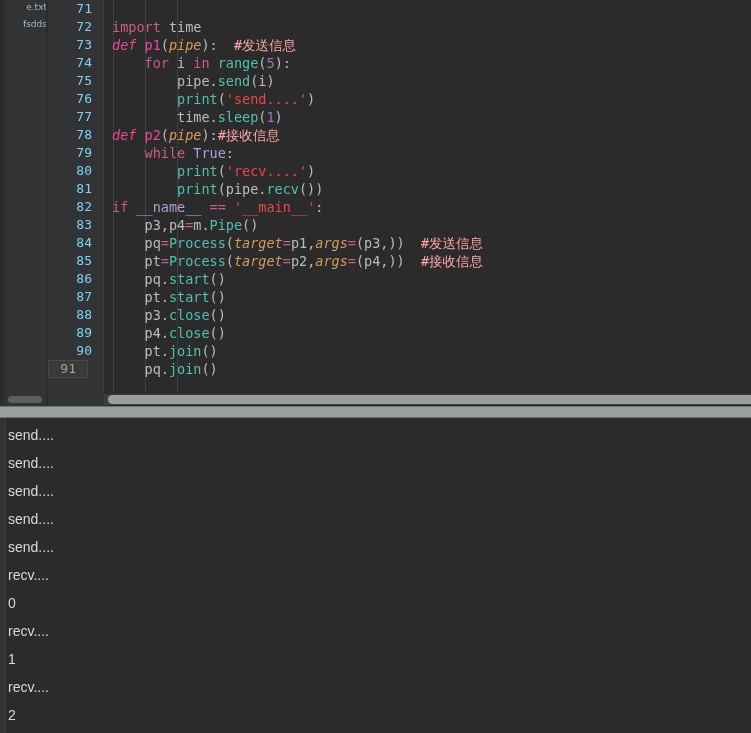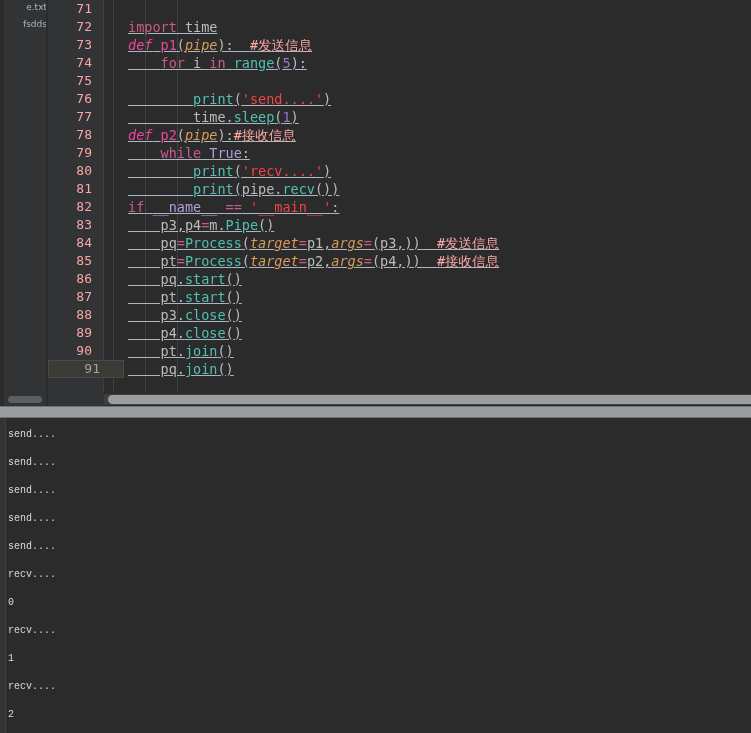--- a/index.html
+++ b/index.html
@@ -52,32 +52,32 @@
   .gutter-sep{
     position:absolute;left:55px;top:0;width:1px;height:392px;background:#3c3f41;
   }
   .code-rows{position:absolute;left:0;top:0;right:0;top:0;}
   .row{
     position:relative;height:18px;line-height:18px;white-space:pre;
     font-size:13.5px;
   }
   .ln{
     position:absolute;left:0;top:0;width:44px;height:18px;
-    text-align:right;color:#fca5a5;font-size:13px;line-height:18px;
+    text-align:right;color:#7dd3fc;font-size:13px;line-height:18px;
   }
   .row.current .ln{
     color:#a4a3a0;
     background:#3a3a36;
     box-shadow:inset 0 0 0 1px #4a4a44;
-    width:76px;left:0;
-    box-sizing:border-box;padding-right:24px;
+    width:40px;left:0;
+    box-sizing:border-box;padding-right:12px;
   }
   .ctext{
-    position:absolute;left:80px;top:0;height:18px;line-height:18px;
-    white-space:pre;color:#a9b7c6;text-decoration:underline;
+    position:absolute;left:64px;top:0;height:18px;line-height:18px;
+    white-space:pre;color:#a9b7c6;
   }
   
   .iguide{
     position:absolute;top:0;width:1px;height:392px;background:#3f4040;
   }
   .ig1{left:65px;}
   .ig2{left:97px;}
   .ig3{left:129px;}      
   .kpink   {color:#cc5a8a;}
   .cyan    {color:#4fc1b0;}
@@ -122,22 +122,22 @@
   }
   .console-gutter{
     position:absolute;left:0;top:0;width:5px;height:315px;background:#313335;
   }
   .console-gutter-line{
     position:absolute;left:5px;top:0;width:1px;height:315px;background:#3c3f41;
   }
   .out-rows{position:absolute;left:8px;top:3px;right:0;}
   .out-row{
     height:28px;line-height:28px;white-space:pre;
-    font-size:10px;color:#d9d9d9;
-    font-family:Liberation Mono, monospace;
+    font-size:14px;color:#d9d9d9;
+    font-family:Liberation Sans, sans-serif;
   }
 </style>
 </head>
 <body>
 
 <div id="app">
 
   <div class="top">
 
     <div class="sidebar">
@@ -154,21 +154,21 @@
       <div class="gutter-sep"></div>
       <div class="iguide ig1"></div>
       <div class="iguide ig2"></div>
       <div class="iguide ig3"></div>
 
       <div class="code-rows" id="code-rows">
           <div class="row"><span class="ln">71</span><span class="ctext"><span class="plain"></span></span></div>
           <div class="row"><span class="ln">72</span><span class="ctext"><span class="kpink">import</span><span class="plain"> time</span></span></div>
           <div class="row"><span class="ln">73</span><span class="ctext"><span class="cyani">def</span><span class="plain"> </span><span class="func">p1</span><span class="plain">(</span><span class="orange">pipe</span><span class="plain">):  </span><span class="cmt">#发送信息</span></span></div>
           <div class="row"><span class="ln">74</span><span class="ctext"><span class="plain">    </span><span class="kpink">for</span><span class="plain"> i </span><span class="kpink">in</span><span class="plain"> </span><span class="cyan">range</span><span class="plain">(</span><span class="num">5</span><span class="plain">):</span></span></div>
-          <div class="row"><span class="ln">75</span></div>
+          <div class="row"><span class="ln">75</span><span class="ctext"><span class="plain">        pipe.</span><span class="cyan">send</span><span class="plain">(i)</span></span></div>
           <div class="row"><span class="ln">76</span><span class="ctext"><span class="plain">        </span><span class="cyan">print</span><span class="plain">(</span><span class="str">'send....'</span><span class="plain">)</span></span></div>
           <div class="row"><span class="ln">77</span><span class="ctext"><span class="plain">        time.</span><span class="cyan">sleep</span><span class="plain">(</span><span class="num">1</span><span class="plain">)</span></span></div>
           <div class="row"><span class="ln">78</span><span class="ctext"><span class="cyani">def</span><span class="plain"> </span><span class="func">p2</span><span class="plain">(</span><span class="orange">pipe</span><span class="plain">):</span><span class="cmt">#接收信息</span></span></div>
           <div class="row"><span class="ln">79</span><span class="ctext"><span class="plain">    </span><span class="kpink">while</span><span class="plain"> </span><span class="lav">True</span><span class="plain">:</span></span></div>
           <div class="row"><span class="ln">80</span><span class="ctext"><span class="plain">        </span><span class="cyan">print</span><span class="plain">(</span><span class="str">'recv....'</span><span class="plain">)</span></span></div>
           <div class="row"><span class="ln">81</span><span class="ctext"><span class="plain">        </span><span class="cyan">print</span><span class="plain">(pipe.</span><span class="cyan">recv</span><span class="plain">())</span></span></div>
           <div class="row"><span class="ln">82</span><span class="ctext"><span class="kpink">if</span><span class="plain"> </span><span class="lav">__name__</span><span class="plain"> </span><span class="kpink">==</span><span class="plain"> </span><span class="str">'__main__'</span><span class="plain">:</span></span></div>
           <div class="row"><span class="ln">83</span><span class="ctext"><span class="plain">    p3,p4</span><span class="kpink">=</span><span class="plain">m.</span><span class="cyan">Pipe</span><span class="plain">()</span></span></div>
           <div class="row"><span class="ln">84</span><span class="ctext"><span class="plain">    pq</span><span class="kpink">=</span><span class="cyan">Process</span><span class="plain">(</span><span class="orange">target</span><span class="kpink">=</span><span class="plain">p1,</span><span class="orange">args</span><span class="kpink">=</span><span class="plain">(p3,))  </span><span class="cmt">#发送信息</span></span></div>
           <div class="row"><span class="ln">85</span><span class="ctext"><span class="plain">    pt</span><span class="kpink">=</span><span class="cyan">Process</span><span class="plain">(</span><span class="orange">target</span><span class="kpink">=</span><span class="plain">p2,</span><span class="orange">args</span><span class="kpink">=</span><span class="plain">(p4,))  </span><span class="cmt">#接收信息</span></span></div>

